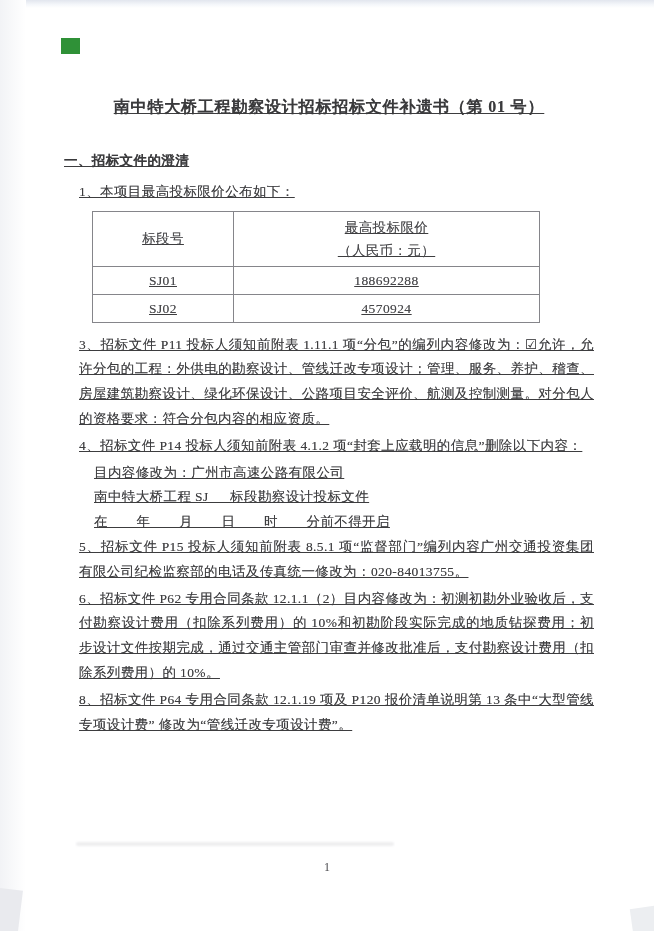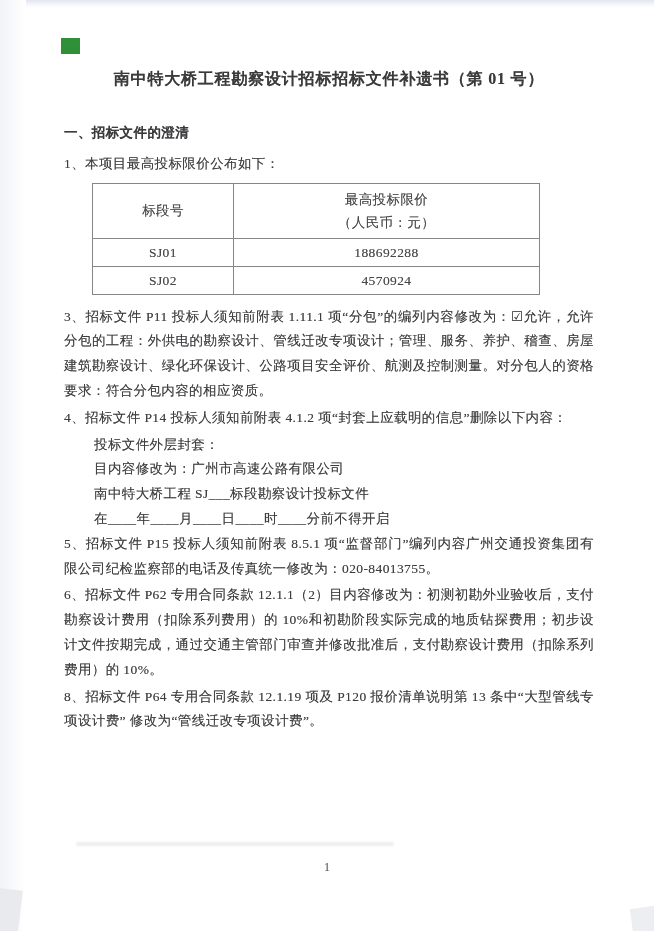--- a/index.html
+++ b/index.html
@@ -25,36 +25,37 @@
     background:#e9eaee;transform:rotate(7deg);
   }
   .scan-corner-br{
     position:absolute;right:-8px;bottom:-10px;width:30px;height:34px;
     background:#eceef1;transform:rotate(-8deg);
   }
   .green-mark{
     position:absolute;left:61px;top:38px;width:19px;height:16px;
   }
   .content{
-    position:absolute;left:64px;top:67px;width:530px;
+    position:absolute;left:64px;top:95px;width:530px;
     font-size:13.5px;line-height:24.8px;
     text-align:justify;
     letter-spacing:0.4px;
     text-shadow:0 0 0.6px rgba(80,80,84,.55);
+    text-decoration:underline;
   }
   .doc-title{
     text-align:center;font-weight:bold;font-size:16px;
     letter-spacing:0.8px;color:#3a3a3c;
     margin:0 0 30px 0;line-height:24px;
   }
   .section-heading{
     font-weight:bold;font-size:13.5px;color:#3a3a3c;
     margin:0 0 6px 0;
   }
-  .clause{margin:0 0 2px 0;}
+  .clause{margin:0 0 2px 15px;}
   .limit-table{
     border-collapse:collapse;
     margin:6px 0 10px 28px;
     width:448px;
     text-align:center;
     color:#48484b;
     padding-left:32px;
   }
   .limit-table td{
     border:1px solid #85858a;
@@ -108,21 +109,20 @@
       </tr>
       <tr>
         <td class="data-cell">SJ02</td>
         <td class="data-cell">4570924</td>
       </tr>
     </tbody>
       </table>
 
     <p class="clause">3、招标文件 P11 投标人须知前附表 1.11.1 项“分包”的编列内容修改为：☑允许，允许分包的工程：外供电的勘察设计、管线迁改专项设计；管理、服务、养护、稽查、房屋建筑勘察设计、绿化环保设计、公路项目安全评价、航测及控制测量。对分包人的资格要求：符合分包内容的相应资质。</p>
     <p class="clause">4、招标文件 P14 投标人须知前附表 4.1.2 项“封套上应载明的信息”删除以下内容：</p>
-    <div class="sub-line">投标文件外层封套：</div>
     <div class="sub-line">目内容修改为：广州市高速公路有限公司</div>
     <div class="sub-line">南中特大桥工程 SJ___标段勘察设计投标文件</div>
     <div class="sub-line">在____年____月____日____时____分前不得开启</div>
     <p class="clause">5、招标文件 P15 投标人须知前附表 8.5.1 项“监督部门”编列内容广州交通投资集团有限公司纪检监察部的电话及传真统一修改为：020-84013755。</p>
     <p class="clause">6、招标文件 P62 专用合同条款 12.1.1（2）目内容修改为：初测初勘外业验收后，支付勘察设计费用（扣除系列费用）的 10%和初勘阶段实际完成的地质钻探费用；初步设计文件按期完成，通过交通主管部门审查并修改批准后，支付勘察设计费用（扣除系列费用）的 10%。</p>
     <p class="clause">8、招标文件 P64 专用合同条款 12.1.19 项及 P120 报价清单说明第 13 条中“大型管线专项设计费”  修改为“管线迁改专项设计费”。</p>
   </div>
 
   <div class="ghost-line"></div>
 

